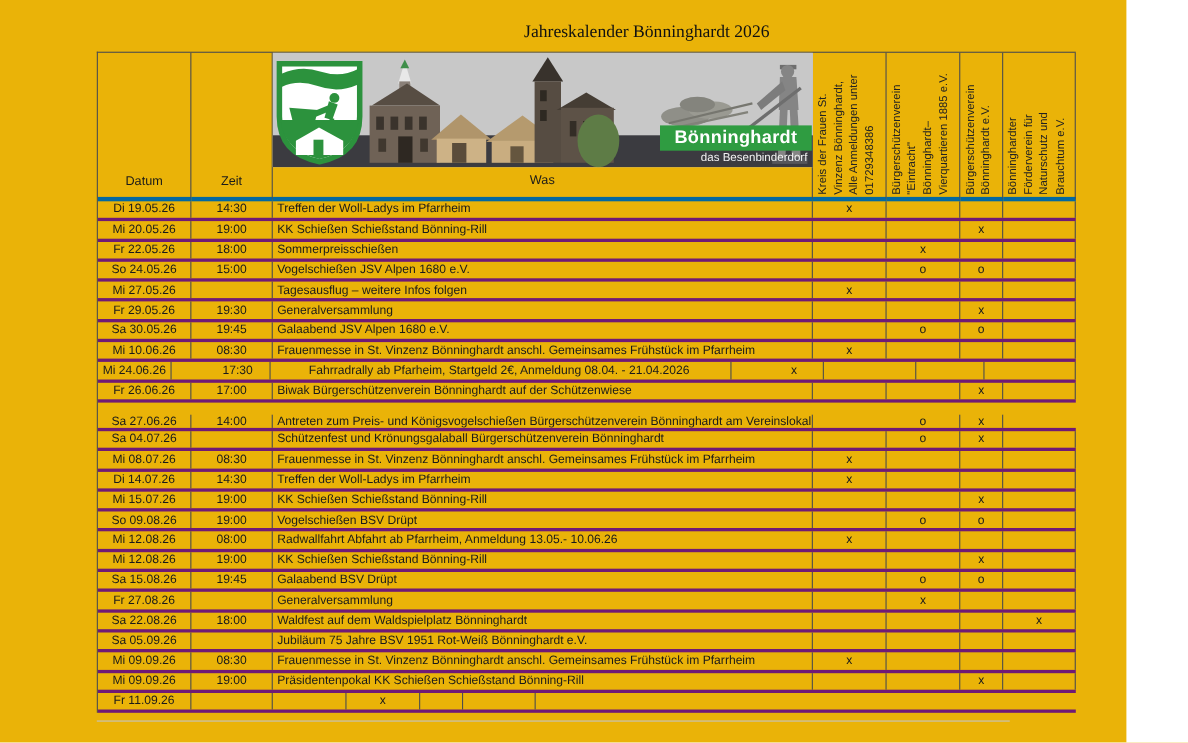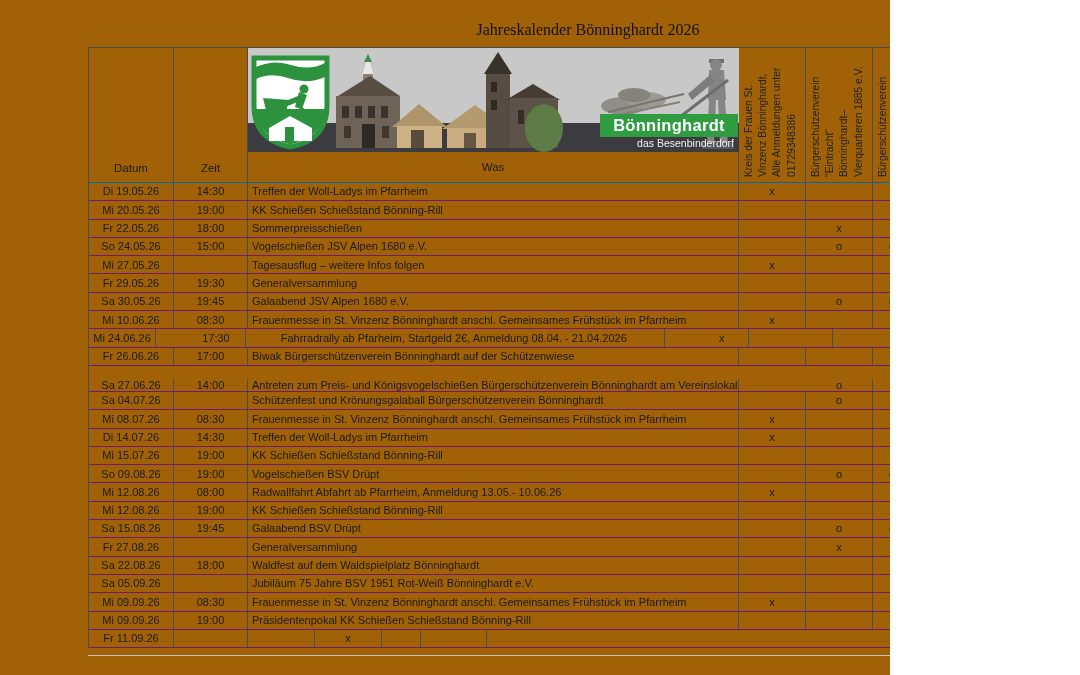--- a/index.html
+++ b/index.html
@@ -1,45 +1,45 @@
 <!DOCTYPE html>
 <html><head>
 <meta charset="utf-8">
 <style>
   html,body{margin:0;padding:0;background:#ffffff;}
-  .page{position:relative;width:890px;height:675px;background:#a16207;overflow:hidden;
+  .page{position:relative;width:1024px;height:675px;background:#eab308;overflow:hidden;
         font-family:"Liberation Sans",sans-serif;color:#1a1a1a;}
   .doc-title{position:absolute;left:88px;top:21px;width:1000px;text-align:center;
         font-family:"Liberation Serif",serif;font-size:16px;color:#111;}
   
   .cal-table{position:absolute;left:88px;top:47px;width:890px;box-sizing:border-box;
         border-left:1px solid #4d4d4d;border-top:1px solid #4d4d4d;}
   .hdr-row{display:flex;height:135px;box-sizing:border-box;}
-  .hcell{box-sizing:border-box;border-right:1px solid #4d4d4d;border-bottom:1px solid #0369a1;
+  .hcell{box-sizing:border-box;border-right:1px solid #4d4d4d;border-bottom:4px solid #0369a1;
         display:flex;flex-direction:column;justify-content:flex-end;align-items:center;
         font-size:11.5px;padding-bottom:8px;position:relative;}
   .h-datum{width:85px;}
   .h-zeit{width:74px;}
   .h-was{width:491px;padding-bottom:0;justify-content:flex-end;}
   .h-was .was-label{height:31px;display:flex;align-items:center;}
   .h-org{padding:0;}
   .o1{width:67px;}.o2{width:67px;}.o3{width:39px;}.o4{width:66px;}
   .rot{position:absolute;left:0;top:0;width:134px;transform:rotate(-90deg) translateX(-134px);
         transform-origin:0 0;box-sizing:border-box;font-size:10.3px;line-height:14.2px;
         padding:3px 2px 2px 5px;white-space:pre-line;text-align:left;color:#222;}
   .o1 .rot{height:66px;}.o2 .rot{height:66px;}.o3 .rot{height:38px;}.o4 .rot{height:65px;}
   
   .banner{position:absolute;left:0;top:0;width:491px;height:104px;background:#c8c8c8;}
   .banner svg{position:absolute;left:0;top:0;}
   .logo-title{position:absolute;left:352px;top:66px;width:138px;height:23px;background:#2f9c41;
         color:#fff;font-weight:bold;font-size:16.5px;display:flex;align-items:center;
         justify-content:center;letter-spacing:0.3px;}
   .logo-subtitle{position:absolute;right:5px;top:89px;color:#f2f2f2;font-size:10.5px;}
   
-  .row{display:flex;box-sizing:border-box;border-bottom:1px solid #701a75;}
+  .row{display:flex;box-sizing:border-box;border-bottom:3px solid #701a75;}
   .cell{box-sizing:border-box;border-right:1px solid #4d4d4d;display:flex;align-items:center;
         font-size:11px;line-height:12.4px;overflow:hidden;}
   .c-datum{width:85px;justify-content:center;}
   .c-zeit{width:74px;justify-content:center;}
   .c-was{width:491px;padding-left:4px;}
   .c-mark{justify-content:center;}
   .w1{width:67px;}.w2{width:67px;}.w3{width:39px;}.w4{width:66px;}
   .page-edge-line{position:absolute;left:88px;top:655px;width:830px;height:1px;background:#c4c4c4;}
 </style>
 </head>

